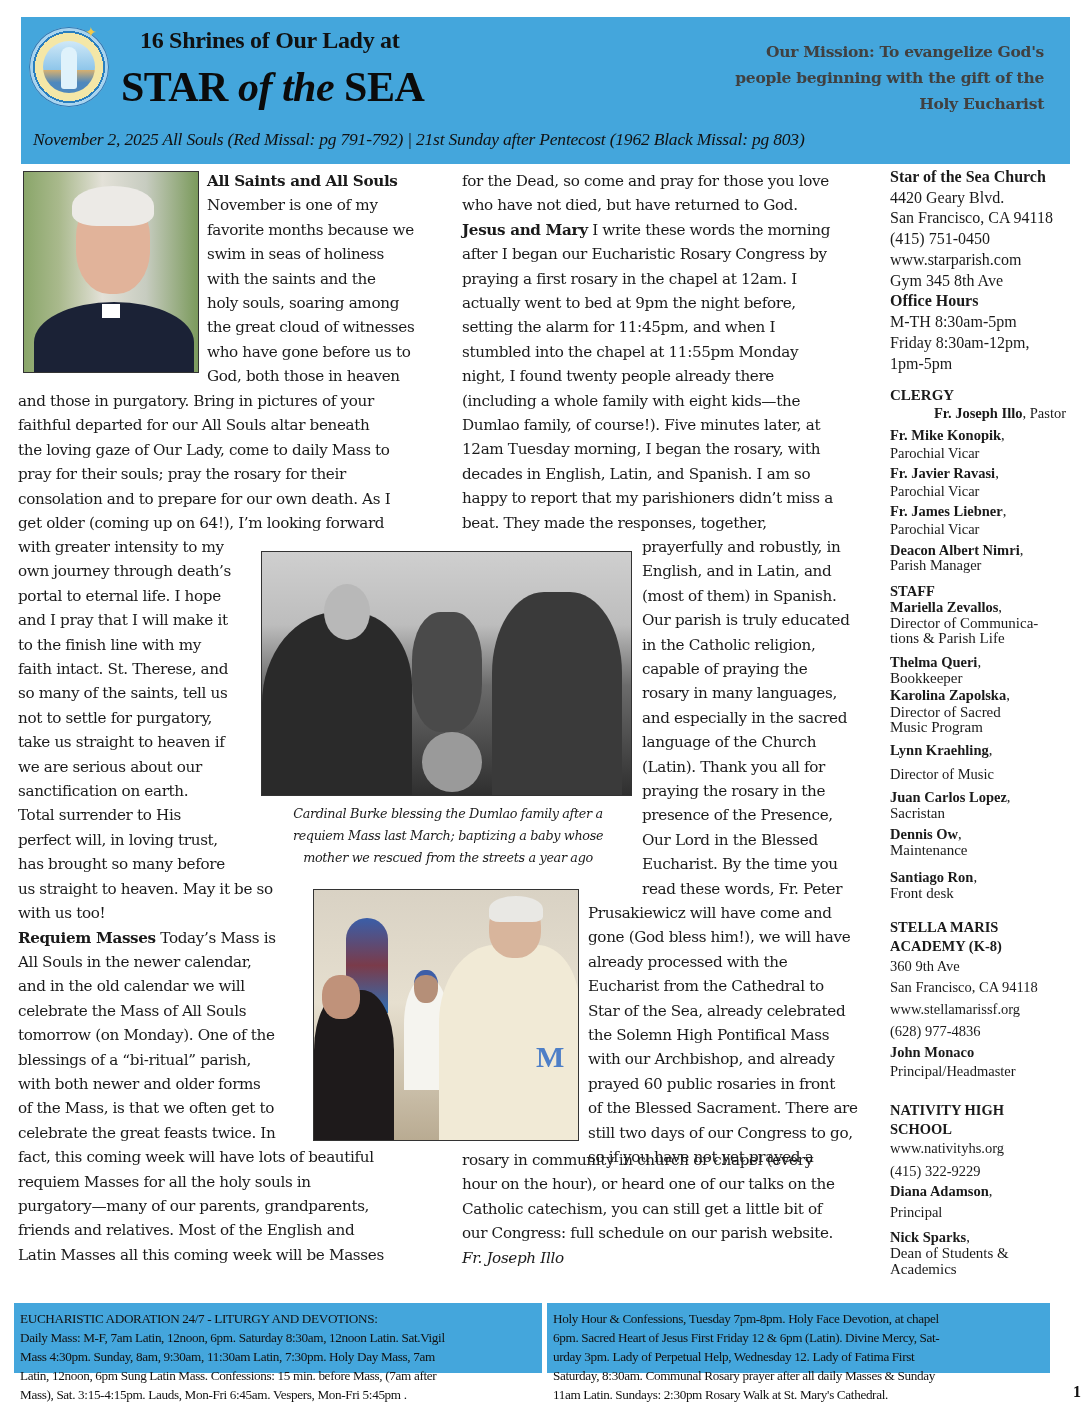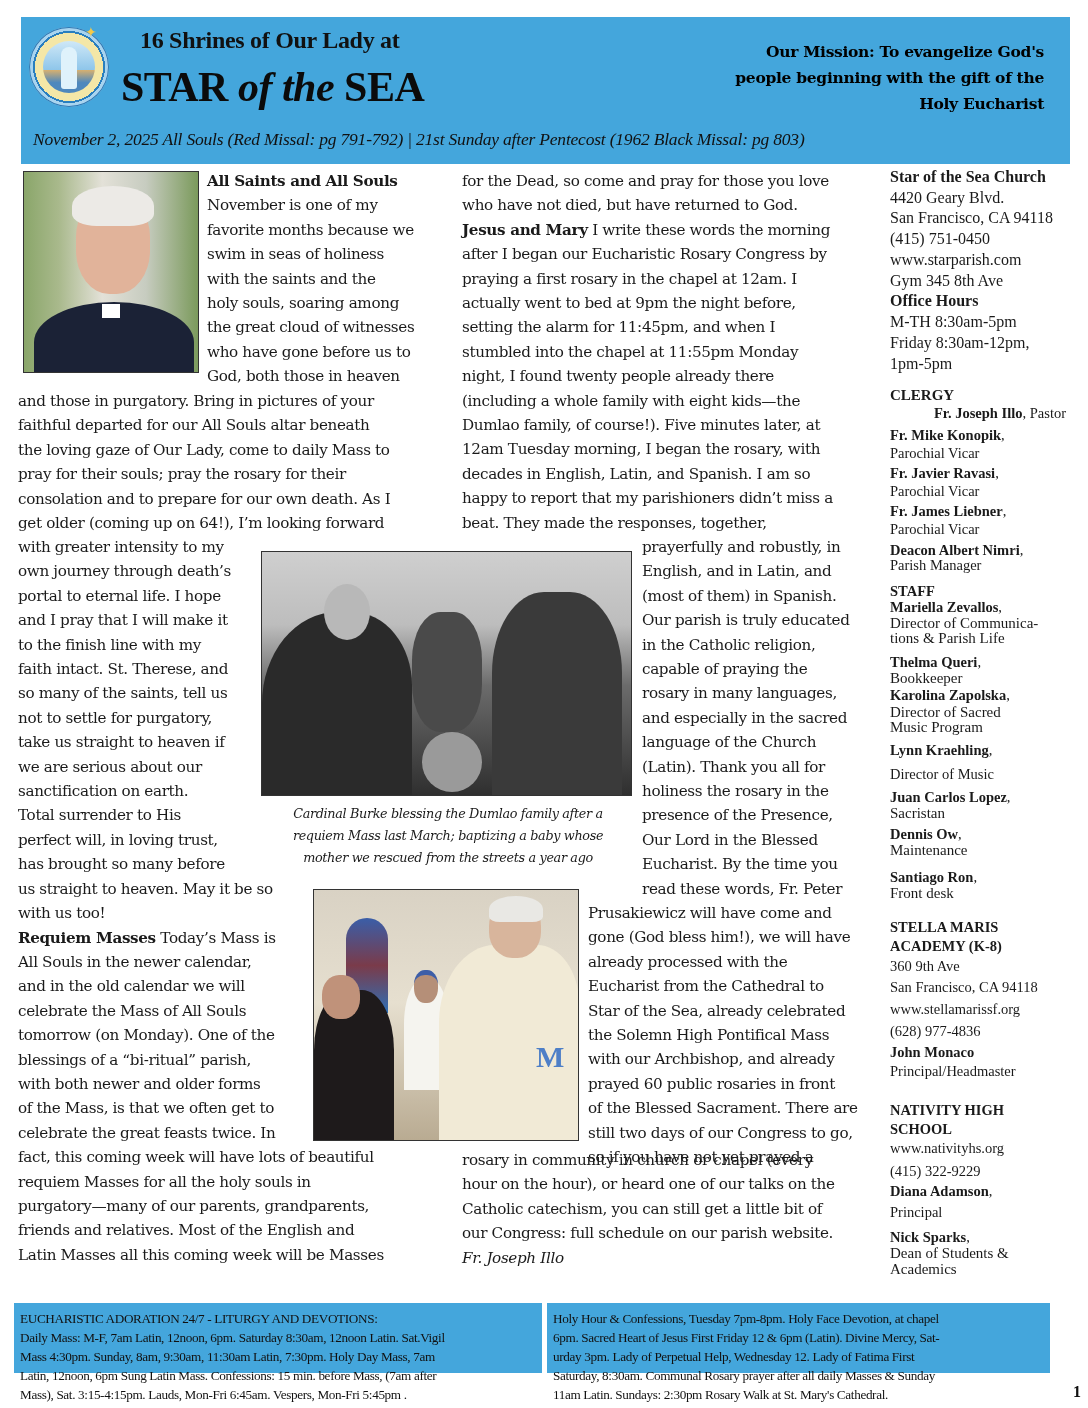--- a/index.html
+++ b/index.html
@@ -13,21 +13,21 @@
     .logo { position: absolute; left: 8px; top: 10px; width: 80px; height: 80px; border-radius: 50%;
             background: radial-gradient(circle at 50% 50%, #f4e7a7 0 34px, #2a7fbf 34px 36px, #a9d4ef 36px 40px);
             box-shadow: 0 0 0 1px #2d78b3 inset; }
     .logo-inner { position: absolute; left: 14px; top: 14px; width: 52px; height: 52px; border-radius: 50%;
                   background: linear-gradient(180deg, #cfe8f7 0%, #8fc6ea 55%, #d6b070 56%, #4e88bd 80%); overflow: hidden; }
     .logo-figure { position: absolute; left: 18px; top: 6px; width: 16px; height: 42px; background: #dff2fb; border-radius: 8px 8px 3px 3px; }
     .logo-star { position: absolute; left: 56px; top: -2px; color: #f7c948; font-size: 14px; line-height: 14px; }
     .h-sub { position: absolute; left: 119px; top: 10px; font-family: "Liberation Serif", serif; font-size: 24px; font-weight: bold; color: #111; letter-spacing: -0.3px; }
     .h-title { position: absolute; left: 100px; top: 45px; font-family: "Liberation Serif", serif; font-size: 42px; font-weight: bold; color: #0b0b0b; letter-spacing: -0.5px; line-height: 50px; }
     .h-title i { font-style: italic; }
-    .mission { position: absolute; right: 26px; top: 22px; width: 360px; text-align: right; color: #000000; font-weight: bold;
+    .mission { position: absolute; right: 26px; top: 22px; width: 360px; text-align: right; color: #404040; font-weight: bold;
                font-family: "DejaVu Serif", serif; font-size: 15.5px; line-height: 26px; letter-spacing: -0.3px; }
     .dateline { position: absolute; left: 12px; top: 112px; font-family: "Liberation Serif", serif; font-style: italic; font-size: 17.5px; color: #111; letter-spacing: -0.2px; white-space: nowrap; }
 
     
     .photo { position: absolute; border: 1px solid #333; overflow: hidden; }
     .pastor-photo { left: 23px; top: 171px; width: 174px; height: 200px;
                     background: linear-gradient(90deg, #8aa66a 0%, #a9b98c 20%, #e3e1d8 45%, #c7ccc0 70%, #7b9a5c 100%); }
     .pastor-head { position: absolute; left: 52px; top: 26px; width: 74px; height: 96px; border-radius: 40% 40% 45% 45%; background: #e1b39a; }
     .pastor-hair { position: absolute; left: 48px; top: 14px; width: 82px; height: 40px; border-radius: 50% 50% 30% 30%; background: #eceae6; }
     .pastor-body { position: absolute; left: 10px; top: 130px; width: 160px; height: 80px; border-radius: 50% 50% 0 0; background: #1b2236; }
@@ -185,21 +185,21 @@
   <div>prayerfully and robustly, in</div>
   <div>English, and in Latin, and</div>
   <div>(most of them) in Spanish.</div>
   <div>Our parish is truly  educated</div>
   <div>in the Catholic religion,</div>
   <div>capable of praying the</div>
   <div>rosary in many languages,</div>
   <div>and especially in the sacred</div>
   <div>language of the Church</div>
   <div>(Latin). Thank you all for</div>
-  <div>holiness the rosary in the</div>
+  <div>praying the rosary in the</div>
   <div>presence of the Presence,</div>
   <div>Our Lord in the Blessed</div>
   <div>Eucharist. By the time you</div>
   <div>read these words, Fr. Peter</div>
 </div>
 
 <div class="photo baptism-photo">
   <div class="win"></div>
   <div class="mother"></div>
   <div class="mother-head"></div>

